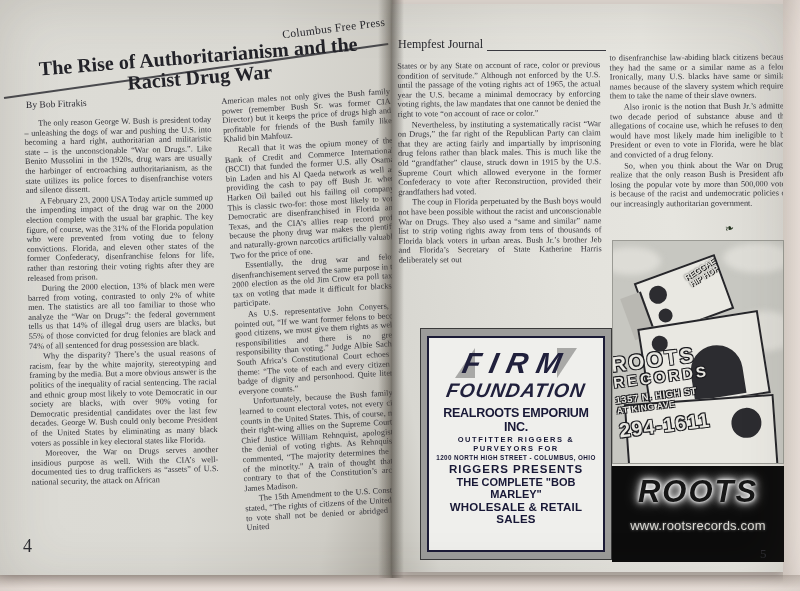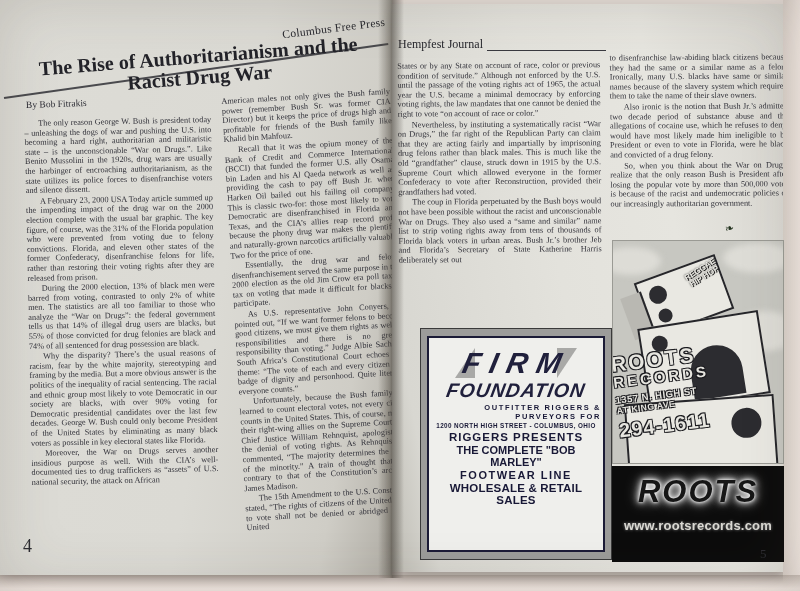--- a/index.html
+++ b/index.html
@@ -54,21 +54,21 @@
     padding:3px 2px;text-align:center;overflow:hidden;}
   .firm-logo{display:flex;justify-content:center;align-items:center;height:40px;margin-top:2px;}
   .tri{width:0;height:0;border-style:solid;}
   .tri-l{border-width:0 0 30px 20px;border-color:transparent transparent #a9a9a7 transparent;margin-right:-12px;}
   .tri-r{border-width:30px 20px 0 0;border-color:#a9a9a7 transparent transparent transparent;margin-left:-12px;}
   .firm-word{font-style:italic;font-weight:bold;font-size:29px;letter-spacing:9px;
     transform:skewX(-12deg);color:#20203c;}
   .foundation-word{font-style:italic;font-weight:bold;font-size:19.5px;letter-spacing:1px;
     transform:skewX(-10deg);color:#20203c;margin-top:-4px;}
   .fa-realroots{font-size:12.5px;font-weight:bold;letter-spacing:-.3px;margin-top:4px;}
-  .fa-outfitter{font-size:7.5px;font-weight:bold;letter-spacing:1.6px;margin-top:1px;text-align:right;}
+  .fa-outfitter{font-size:7.5px;font-weight:bold;letter-spacing:1.6px;margin-top:1px;}
   .fa-urban{font-size:11.5px;font-weight:900;letter-spacing:-.3px;margin-top:1px;}
   .fa-address{font-size:6.3px;font-weight:bold;letter-spacing:.4px;margin-top:1px;}
   .fa-proudly{font-size:11.5px;font-weight:bold;letter-spacing:1px;margin-top:2px;}
   .fa-complete{font-size:11px;font-weight:bold;margin-top:1px;}
   .fa-footwear{font-size:11px;font-weight:bold;letter-spacing:1.5px;margin-top:1px;}
   .fa-wholesale{font-size:11.5px;font-weight:bold;letter-spacing:.2px;margin-top:1px;}
   
   .roots-ad{position:absolute;left:220px;top:236px;width:172px;height:322px;z-index:4;}
   .roots-illo{position:absolute;inset:0 0 98px 0;background:#c7c7c1;overflow:hidden;
     border:1px solid #9a9a94;}
@@ -90,21 +90,21 @@
   .rp-name1{font-size:21px;letter-spacing:2px;line-height:20px;}
   .rp-name2{font-size:15px;letter-spacing:3px;line-height:15px;}
   .rp-addr1{font-size:9.5px;margin-top:5px;letter-spacing:.5px;}
   .rp-addr2{font-size:8.5px;letter-spacing:.5px;}
   .rp-phone{font-size:20px;margin-top:4px;letter-spacing:1px;}
   .roots-black{position:absolute;left:0;bottom:0;width:172px;height:96px;background:#0c0c0c;
     text-align:center;font-family:"Liberation Sans",sans-serif;}
   .roots-logo{margin-top:8px;font-weight:900;font-size:31px;font-style:italic;color:#161616;
     letter-spacing:2px;
     text-shadow:0 0 3px #fff,0 0 6px #fff,0 0 10px rgba(255,255,255,.9),0 0 16px rgba(255,255,255,.55);}
-  .roots-url{margin-top:8px;font-weight:bold;font-size:13px;color:#dad9d3;letter-spacing:.2px;
+  .roots-url{margin-top:8px;font-weight:normal;font-size:13px;color:#dad9d3;letter-spacing:.2px;
     text-shadow:0 0 3px rgba(255,255,255,.5);}
 </style>
 </head>
 <body>
 
 <div class="photo">
 
   <div class="page page-left">
     <div class="lp-rule"></div>
     <div class="lp-header">Columbus Free Press</div>
@@ -151,25 +151,25 @@
     <span class="leaf">❧</span>
 
     <div class="firm-ad">
       <div class="firm-inner">
         <div class="firm-logo">
           <span class="tri tri-l"></span>
           <span class="firm-word">FIRM</span>
           <span class="tri tri-r"></span>
         </div>
         <div class="foundation-word">FOUNDATION</div>
+        <div class="fa-realroots">REALROOTS EMPORIUM INC.</div>
         <div class="fa-outfitter">OUTFITTER RIGGERS &amp; PURVEYORS FOR</div>
         <div class="fa-address">1200 NORTH HIGH STREET - COLUMBUS, OHIO</div>
         <div class="fa-proudly">RIGGERS PRESENTS</div>
         <div class="fa-complete">THE COMPLETE "BOB MARLEY"</div>
-        <div class="fa-footwear">FOOTWEAR LINE</div>
         <div class="fa-wholesale">WHOLESALE &amp; RETAIL SALES</div>
 
       </div>
     </div>
 
     <div class="roots-ad">
       <div class="roots-illo">
         <span class="cloud" style="left:-12px;top:6px;width:60px;height:28px;"></span>
         <span class="cloud" style="left:110px;top:2px;width:70px;height:30px;"></span>
         <span class="cloud" style="left:120px;top:70px;width:64px;height:40px;"></span>

